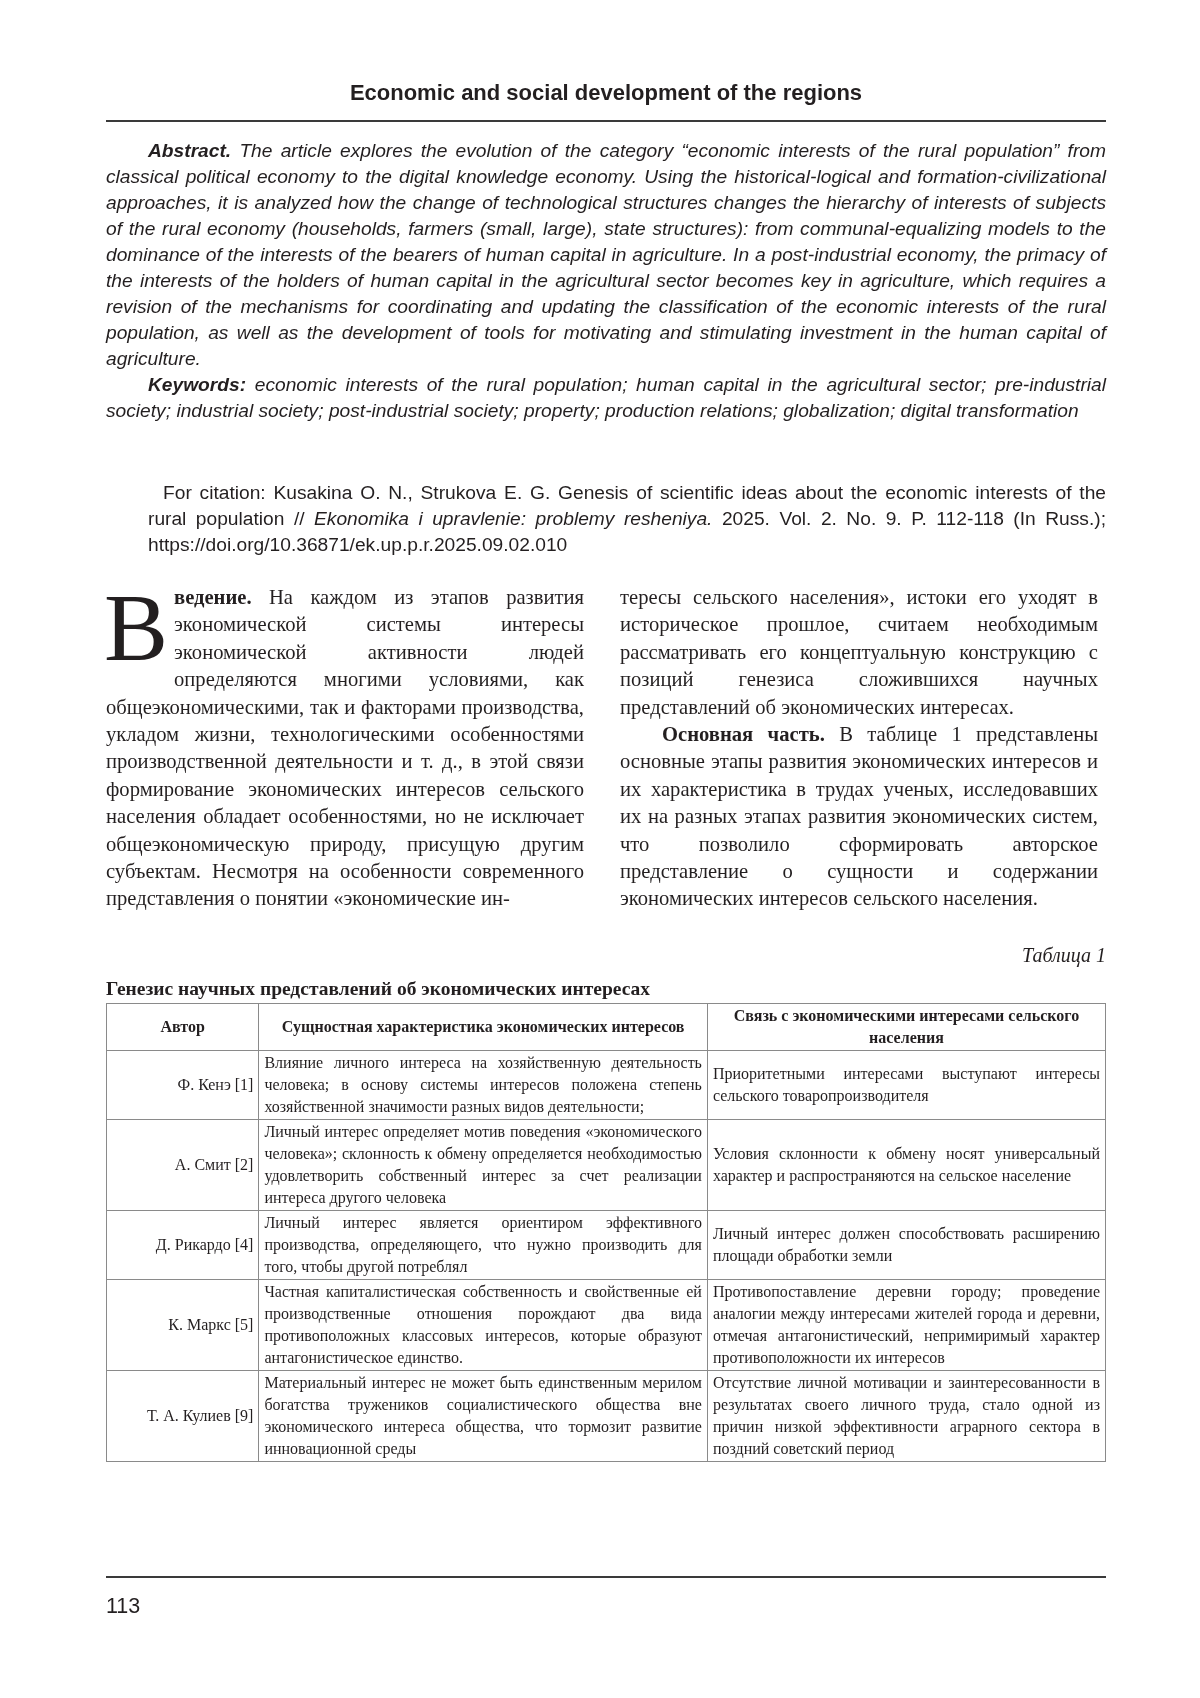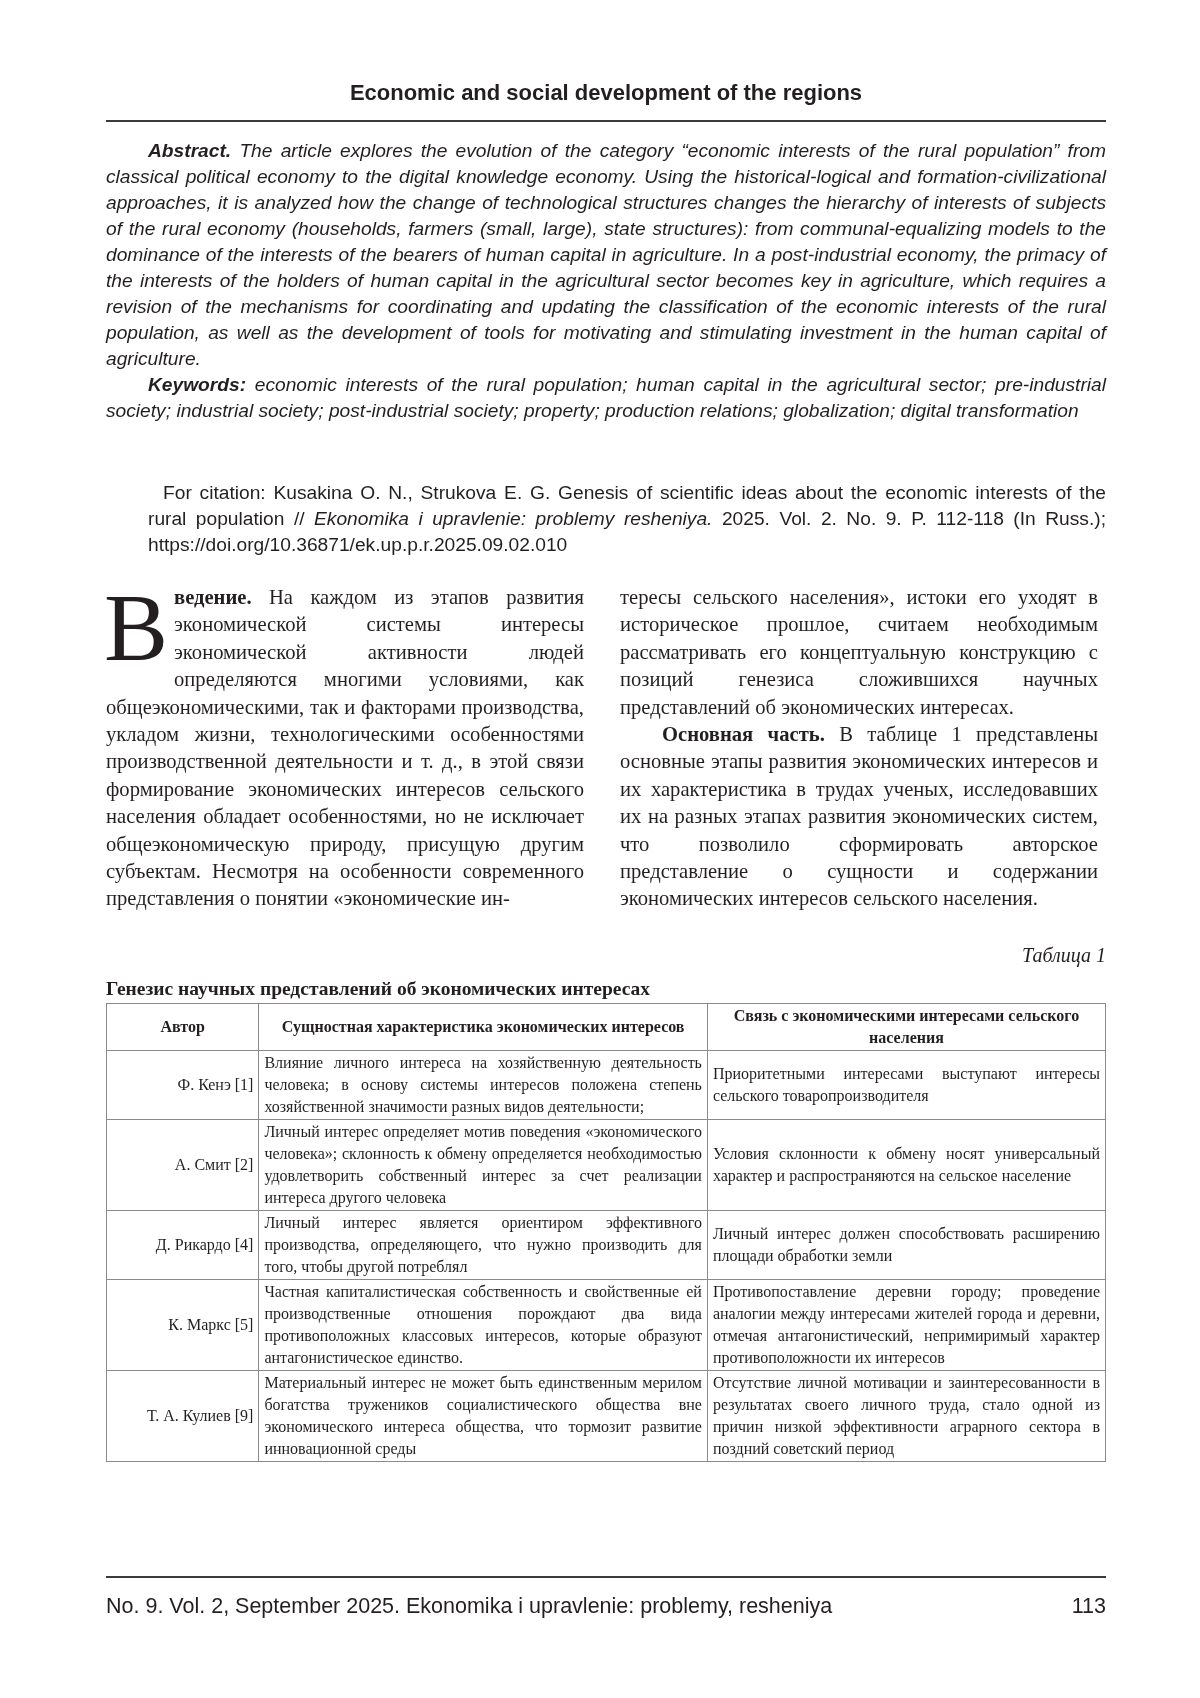--- a/index.html
+++ b/index.html
@@ -111,17 +111,16 @@
       <tr>
         <td class="author">Т. А. Кулиев [9]</td>
         <td>Материальный интерес не может быть единственным мерилом богатства тружеников социалистического общества вне экономического интереса общества, что тормозит развитие инновационной среды</td>
         <td>Отсутствие личной мотивации и заинтересованности в результатах своего личного труда, стало одной из причин низкой эффективности аграрного сектора в поздний советский период</td>
       </tr>
     </tbody>
   </table>
 
   <div class="foot-rule"></div>
   <div class="footer">
-    <span>No. 9. Vol. 2, September 2025. Ekonomika i upravlenie: problemy, resheniya</span>
     <span>113</span>
   </div>
 
 </div>
 
 </body></html>

